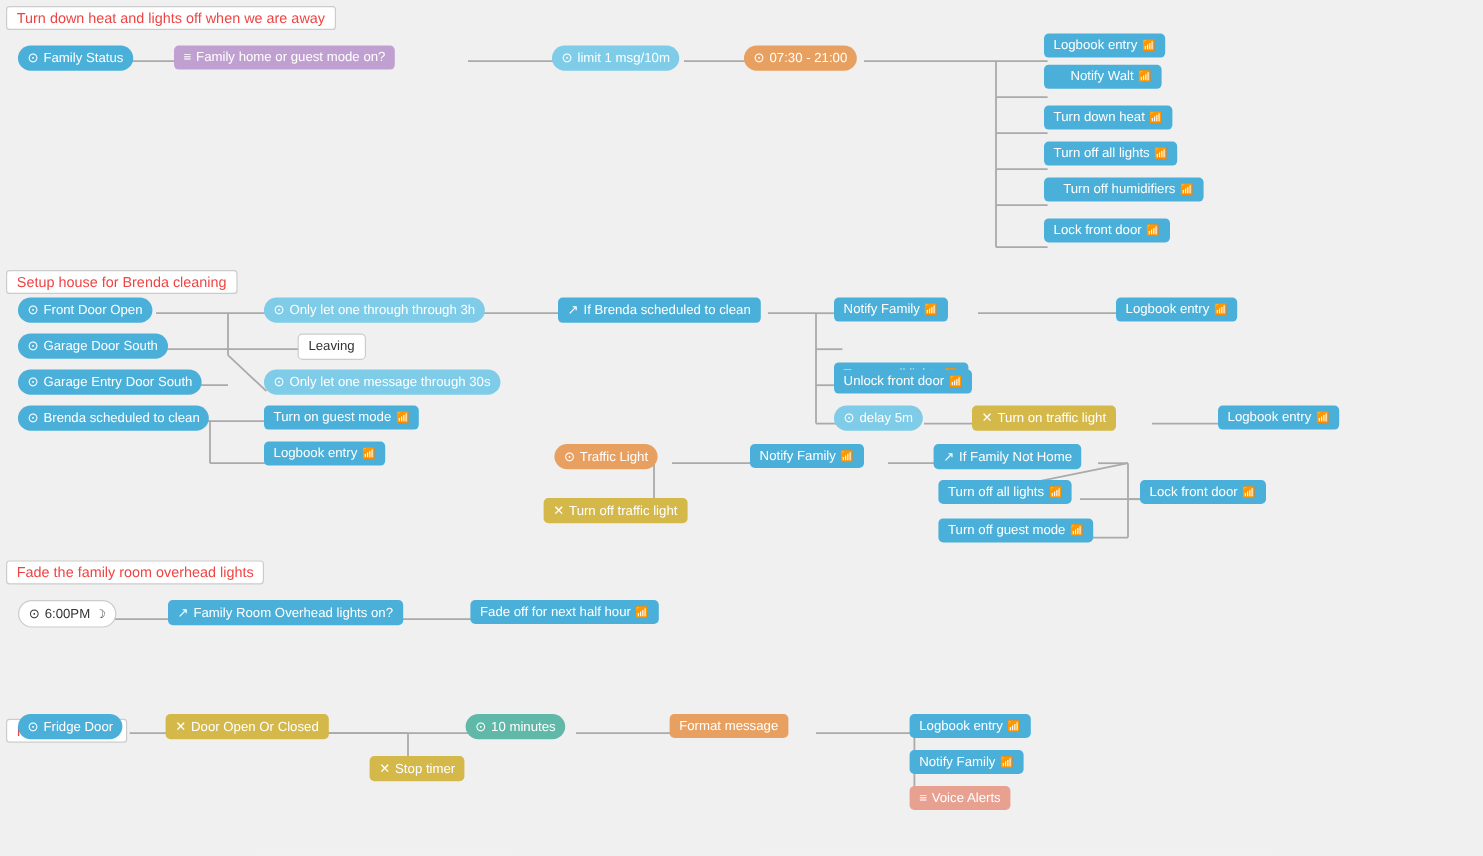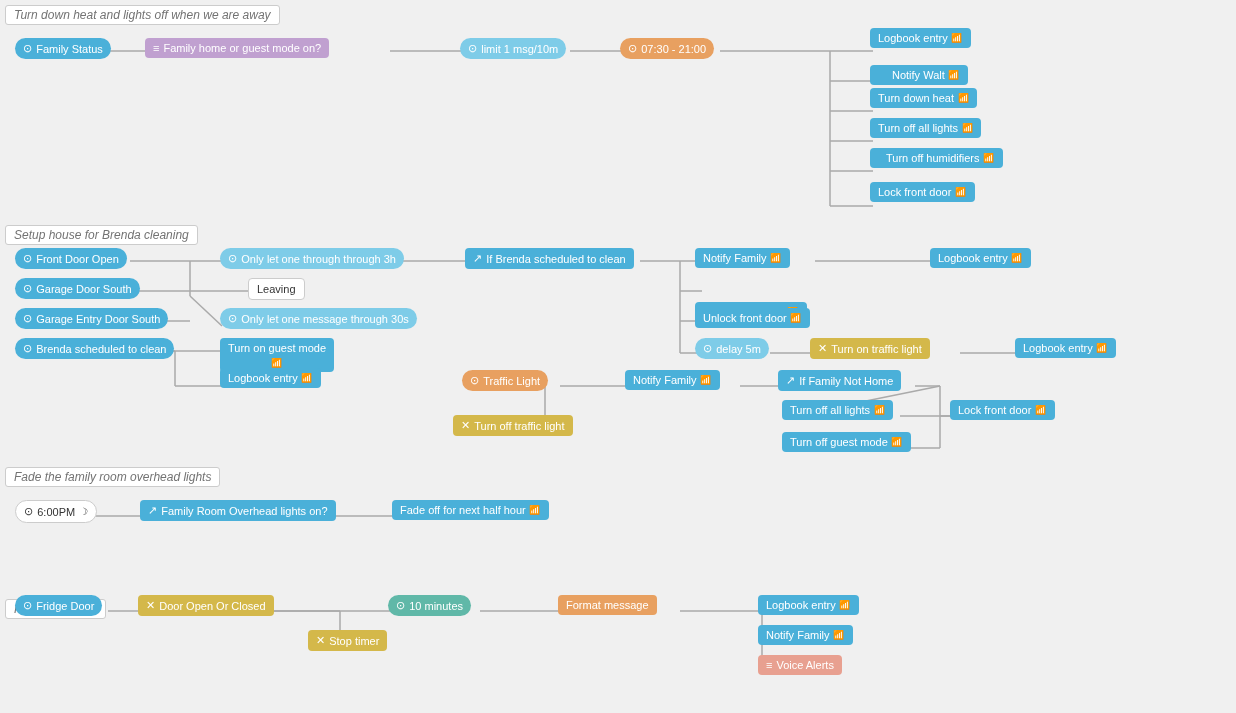--- a/index.html
+++ b/index.html
@@ -64,22 +64,21 @@
       color: white;
     }
     .node-white {
       background: white;
       color: #333;
       border: 1px solid #ccc;
     }
     .section-label {
       position: absolute;
       font-size: 12px;
-      font-style: italic;
-      color: #737373;
+      color: #ef4444;
       background: white;
       border: 1px solid #ccc;
       border-radius: 3px;
       padding: 2px 8px;
     }
   </style>
 </head>
 <body>
 
 <div class="canvas">
@@ -180,21 +179,21 @@
     <span>limit 1 msg/10m</span>
   </div>
   <div class="node node-orange" style="left:620px; top:38px; border-radius:20px;">
     <span>⊙</span>
     <span>07:30 - 21:00</span>
   </div>
   <div class="node node-blue" style="left:870px; top:28px;">
     <span>Logbook entry</span>
     <span style="font-size:9px;">📶</span>
   </div>
-  <div class="node node-blue" style="left:870px; top:65px;padding-left:22px;">
+  <div class="node node-blue" style="left:870px; top:54px;padding-left:22px;">
     <span>Notify Walt</span>
     <span style="font-size:9px;">📶</span>
   </div>
   <div class="node node-blue" style="left:870px; top:88px;">
     <span>Turn down heat</span>
     <span style="font-size:9px;">📶</span>
   </div>
   <div class="node node-blue" style="left:870px; top:118px;">
     <span>Turn off all lights</span>
     <span style="font-size:9px;">📶</span>
@@ -228,21 +227,21 @@
     <span>⊙</span>
     <span>Only let one through through 3h</span>
   </div>
   <div class="node node-white" style="left:248px; top:278px;text-align:center;">
     <span>Leaving</span>
   </div>
   <div class="node node-light-blue" style="left:220px; top:308px; border-radius:20px;">
     <span>⊙</span>
     <span>Only let one message through 30s</span>
   </div>
-  <div class="node node-blue" style="left:220px; top:338px;flex-direction:column;">
+  <div class="node node-blue" style="left:220px; top:338px;">
     <span>Turn on guest mode</span>
     <span style="font-size:9px;">📶</span>
   </div>
   <div class="node node-blue" style="left:220px; top:368px;">
     <span>Logbook entry</span>
     <span style="font-size:9px;">📶</span>
   </div>
   <div class="node node-blue" style="left:465px; top:248px;">
     <span>↗</span>
     <span>If Brenda scheduled to clean</span>

